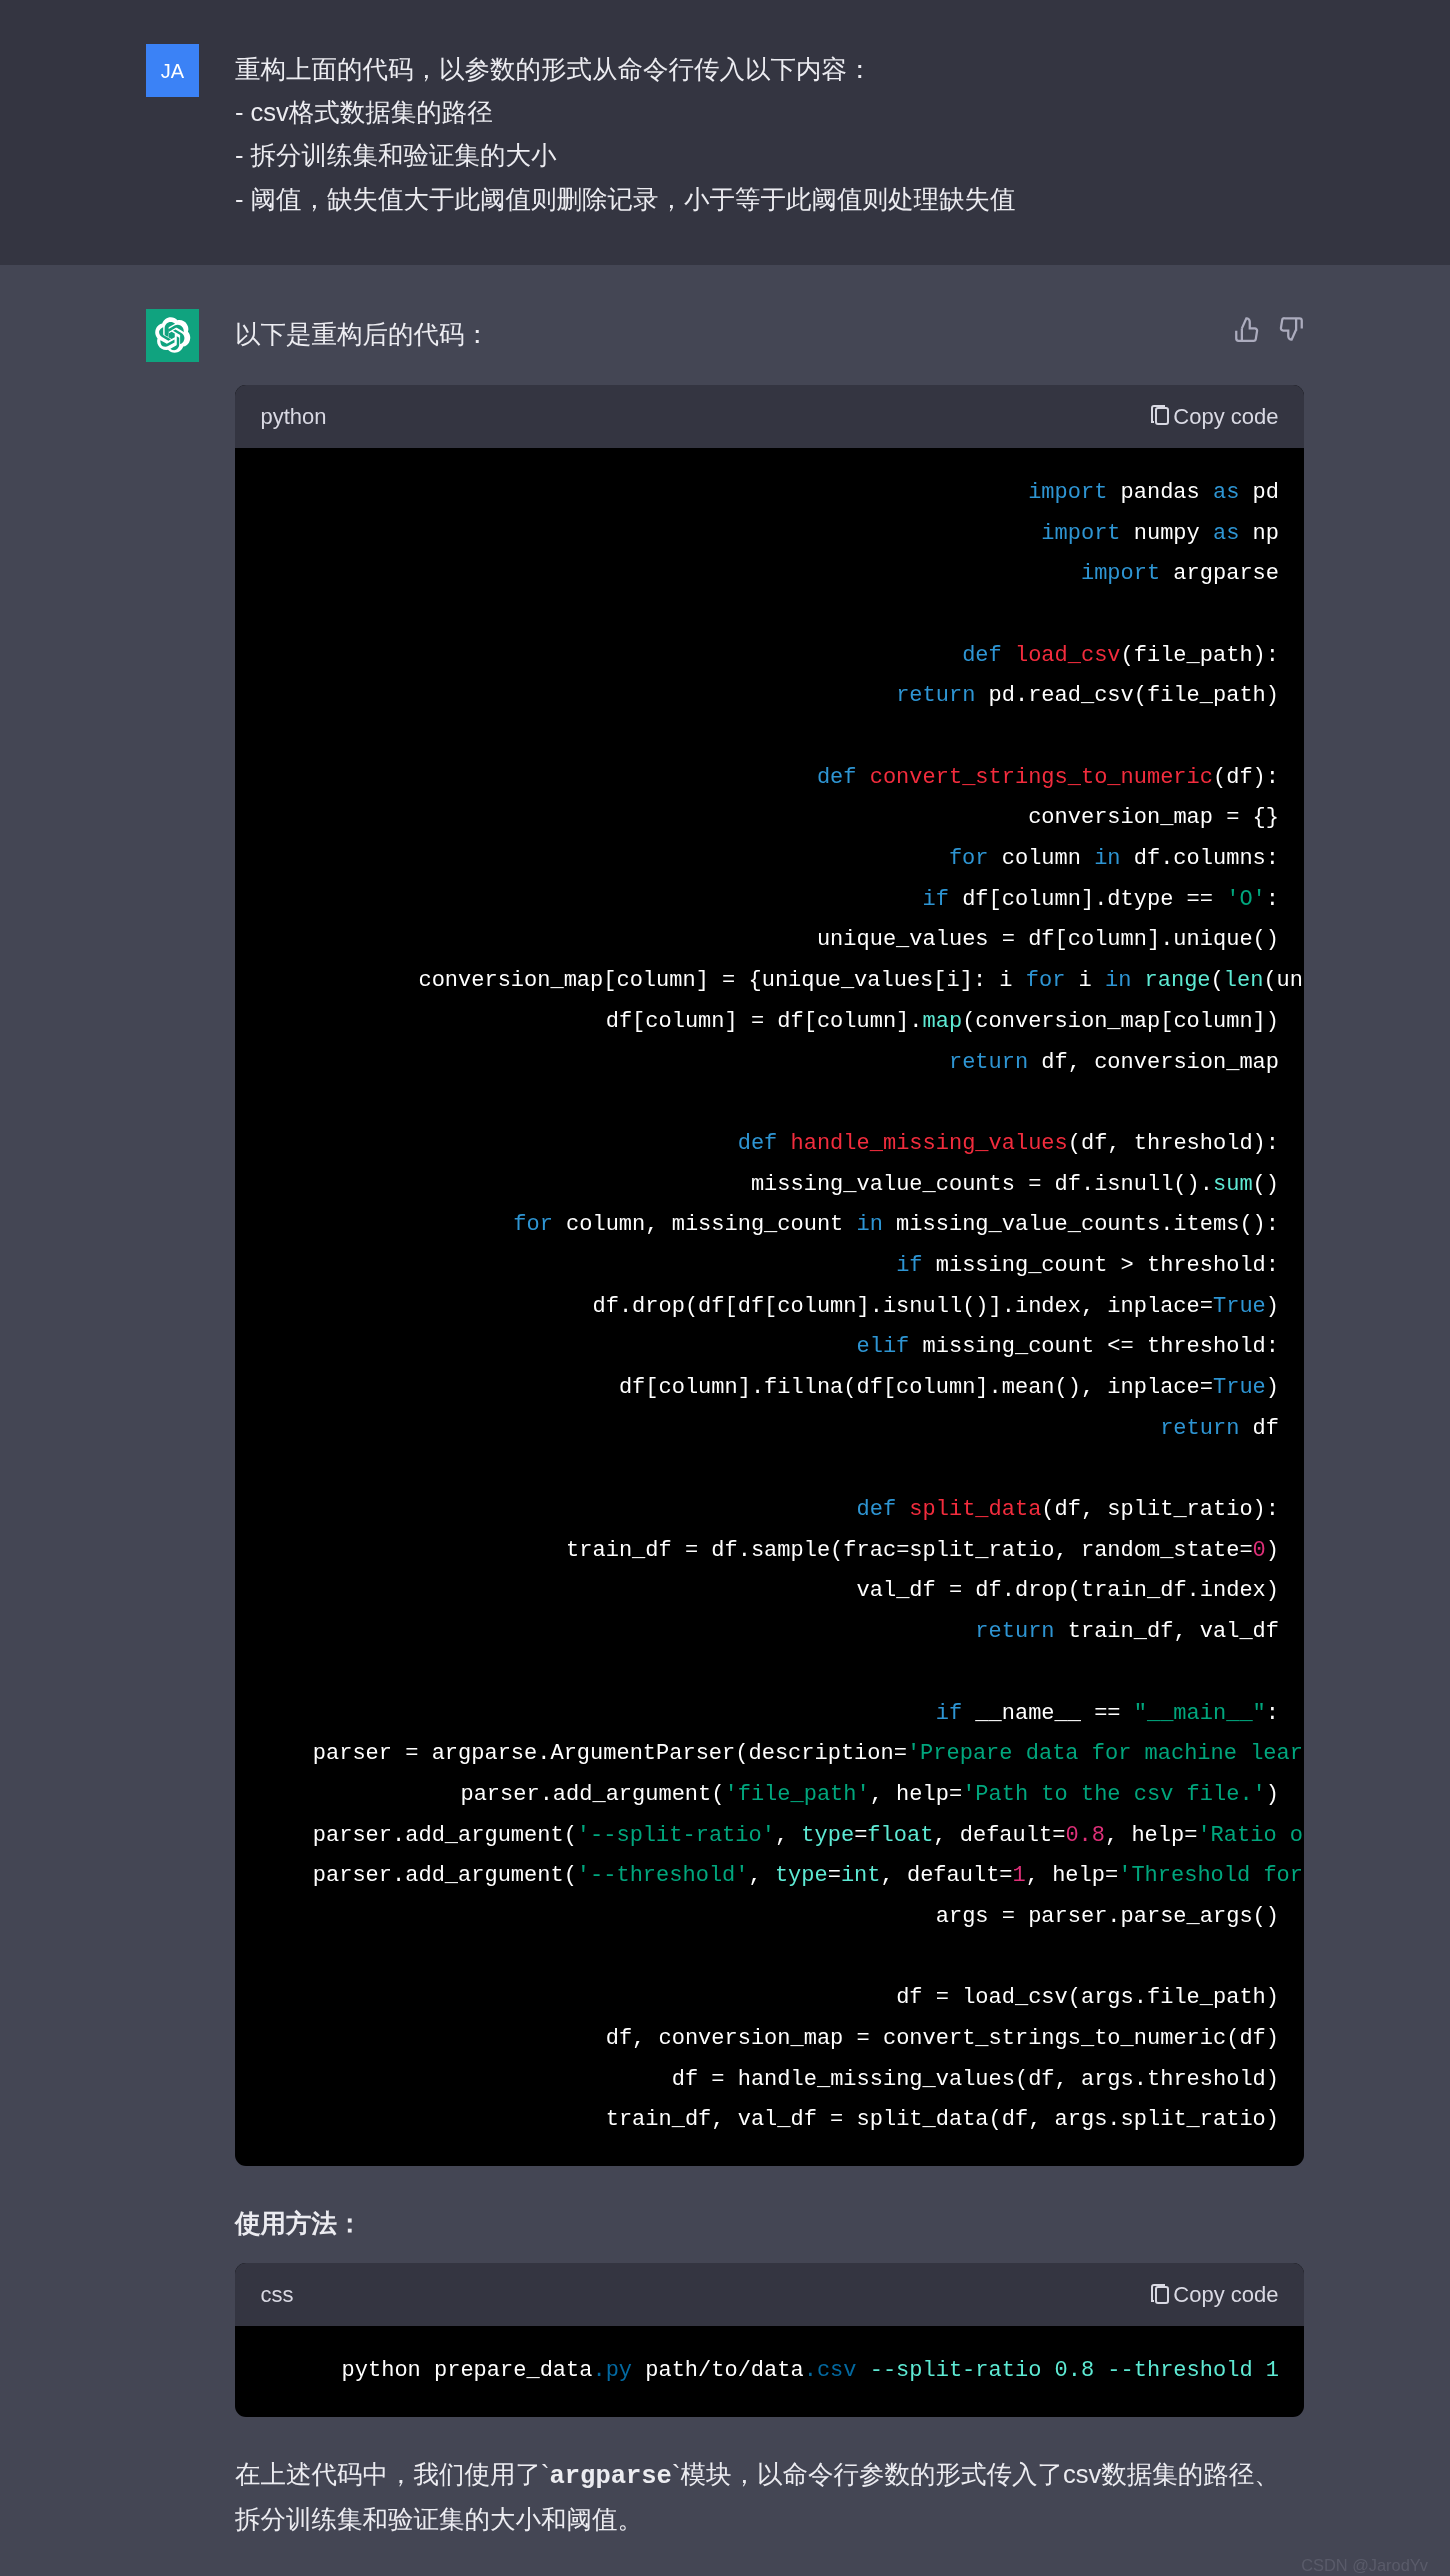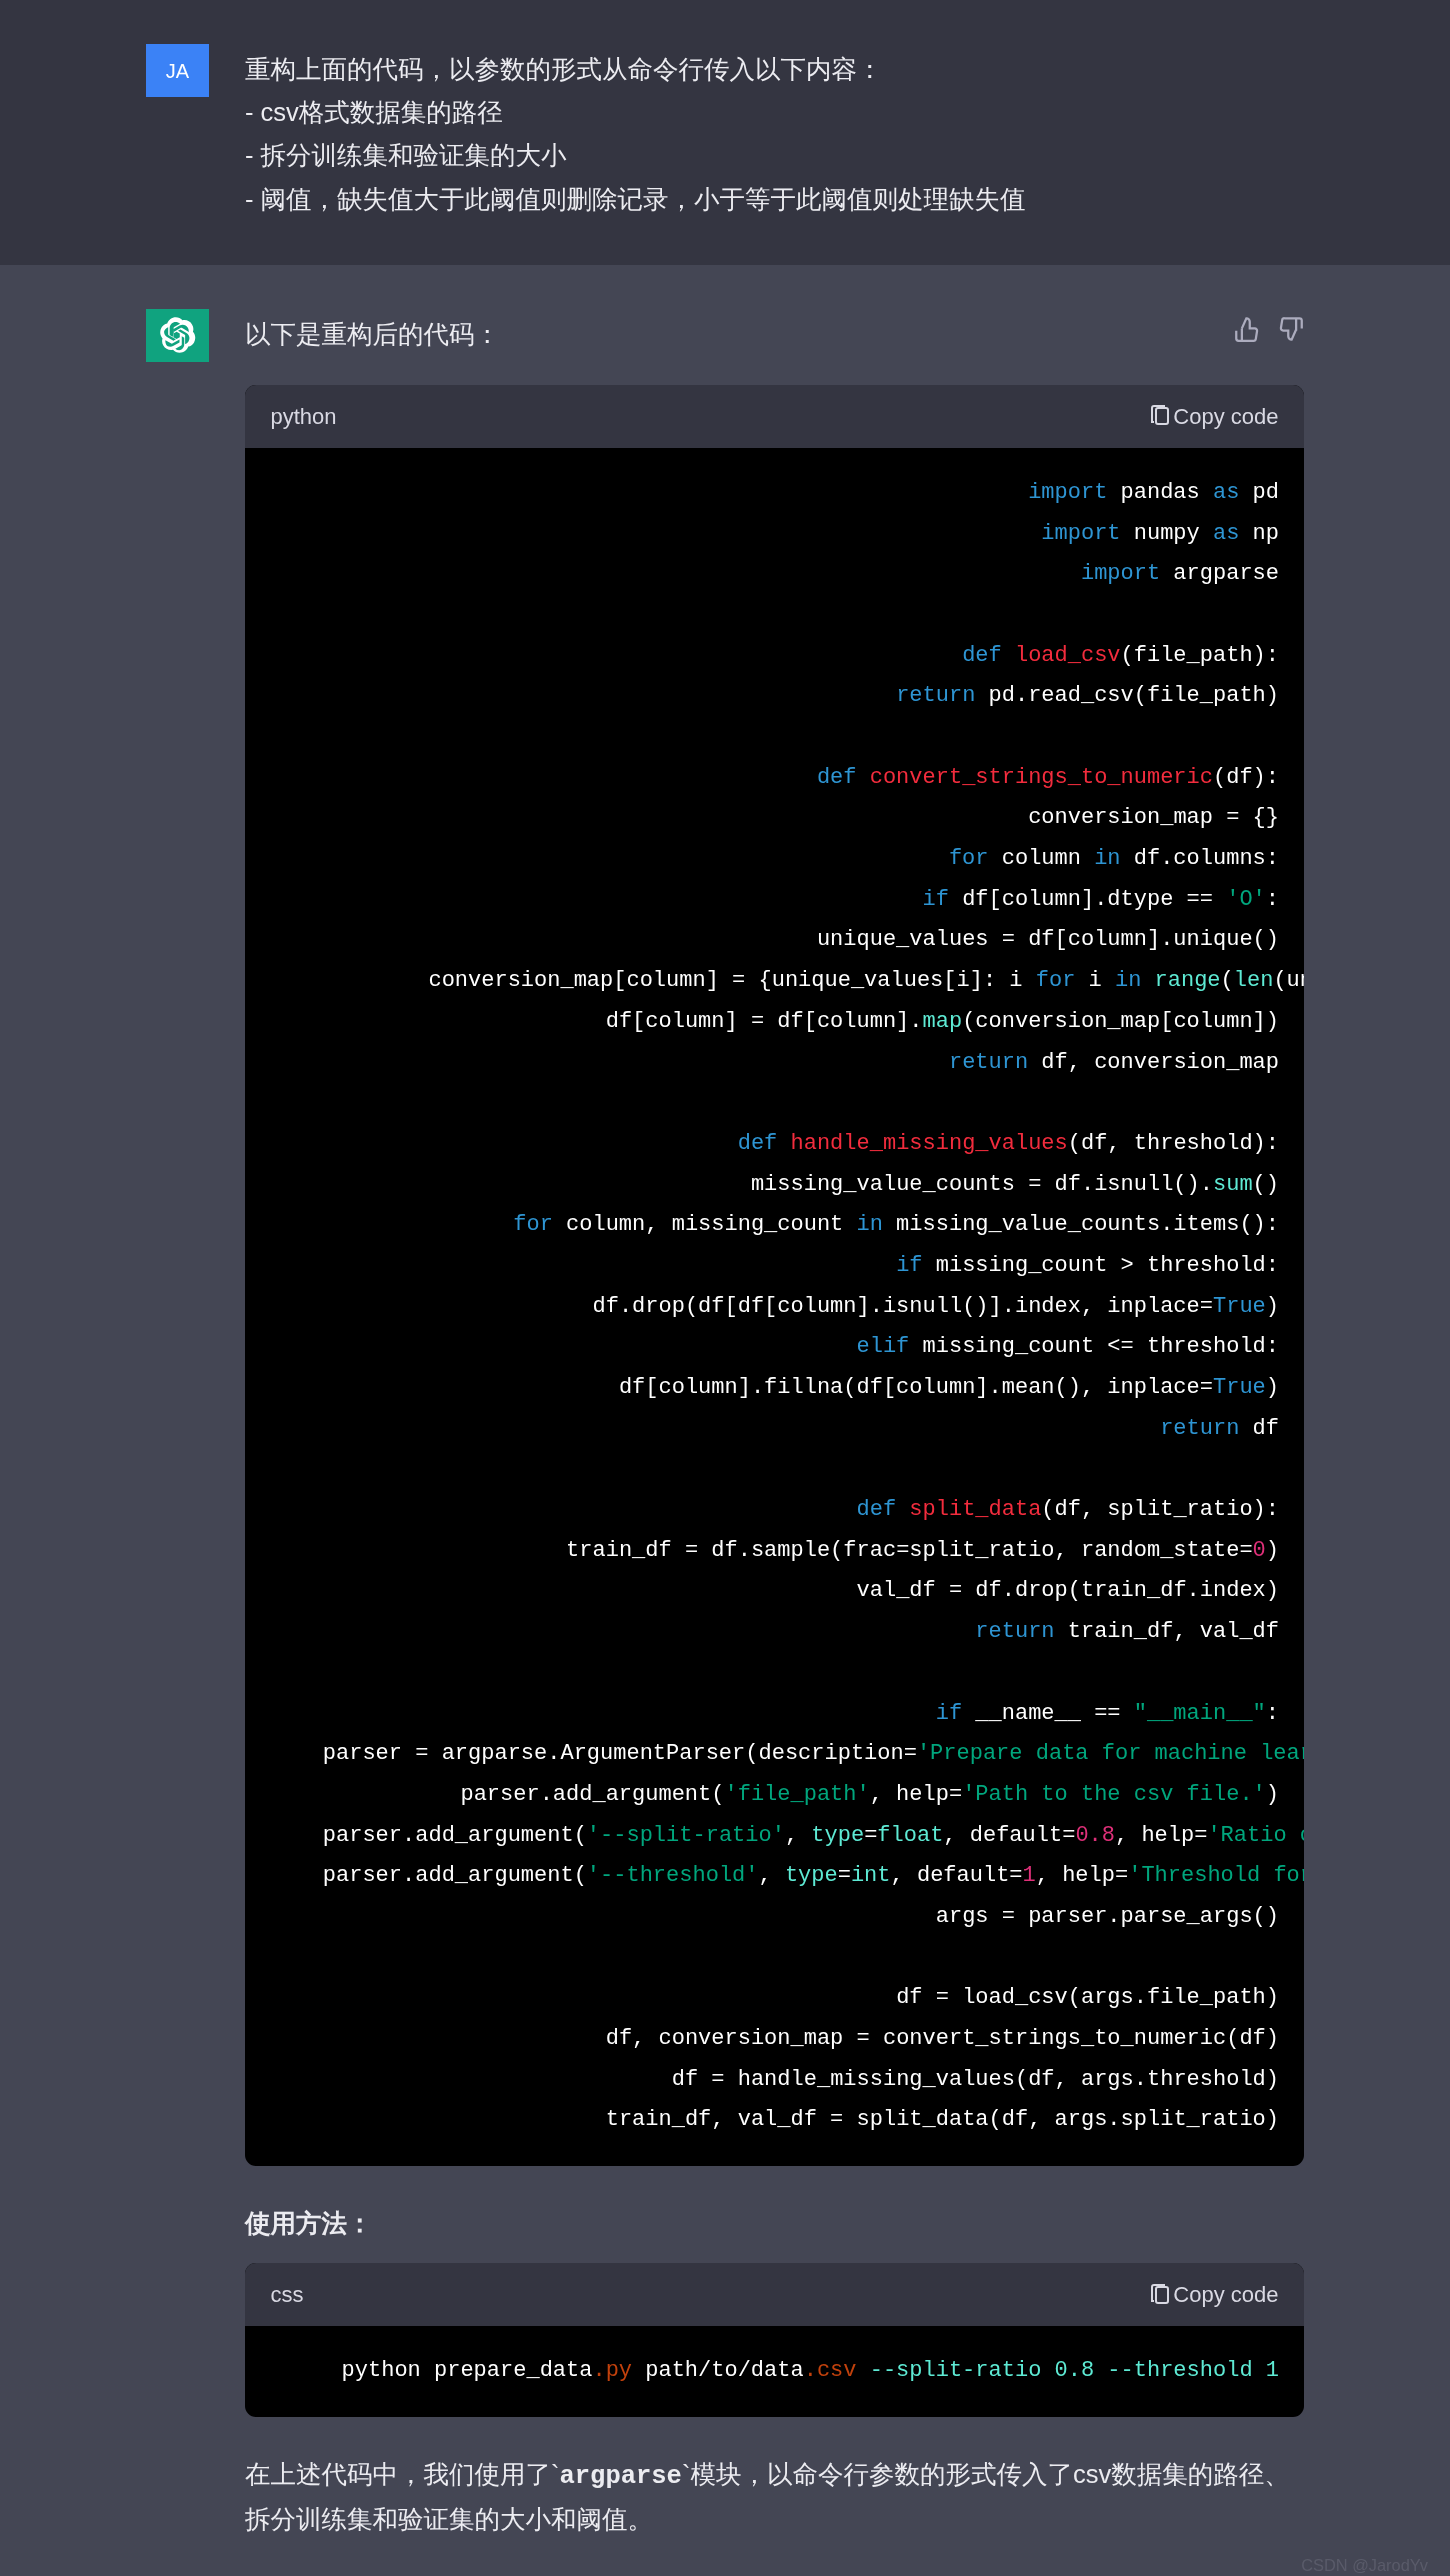--- a/index.html
+++ b/index.html
@@ -7,42 +7,42 @@
     background: #343541;
     color: #d1d5db;
     font-family: -apple-system, BlinkMacSystemFont, "Segoe UI", "PingFang SC", "Microsoft YaHei", sans-serif;
     font-size: 25.5px;
     line-height: 1.7;
     width: 1450px;
   }
   .message-row { display: flex; padding: 44px 146px 44px 146px; gap: 36px; }
   .user-row { background: #343541; }
   .bot-row { background: #444654; }
-  .avatar { width: 63px; height: 53px; flex-shrink: 0; display: flex; align-items: center; justify-content: center; font-size: 20px; font-weight: 500; color: #fff; }
+  .avatar { width: 53px; height: 53px; flex-shrink: 0; display: flex; align-items: center; justify-content: center; font-size: 20px; font-weight: 500; color: #fff; }
   .avatar.user { background: #3b82f6; }
   .avatar.bot { background: #10a37f; }
   .avatar.bot svg { width: 36px; height: 36px; }
   .content { flex: 1; min-width: 0; color: #ececf1; padding-top: 3.6px; }
   .user-text { white-space: pre-wrap; }
   .bot-header { display: flex; justify-content: space-between; align-items: center; margin-bottom: 29px; }
   .bot-header .fb { display: flex; gap: 16.4px; color: #acacbe; }
   .fb svg { width: 27px; height: 27px; stroke: currentColor; fill: none; stroke-width: 2; }
   .code-block { background: #000; border-radius: 11px; overflow: hidden; margin-bottom: 36px; text-align: right; }
   .code-head { background: #343541; color: #d9d9e3; display: flex; justify-content: space-between; align-items: center; padding: 12.8px 25.5px; font-size: 22px; }
   .copy-btn { display: flex; align-items: center; gap: 1px; font-size: 22px; }
   .copy-btn svg { width: 24px; height: 24px; stroke: currentColor; fill: none; stroke-width: 2; }
   .code-body { padding: 25px; overflow-x: auto; font-family: "Consolas","Menlo","Courier New",monospace; font-size: 22px; line-height: 1.85; white-space: pre; color: #fff; }
   .usage-text { margin-bottom: 18px; font-weight: bold; }
   .inline-code { font-family: "Consolas","Menlo","Courier New",monospace; font-weight: bold; }
   .t-kw { color: #2e95d3; }
   .t-str { color: #00a67d; }
   .t-num { color: #df3079; }
   .t-fn { color: #f22c3d; }
   .t-bi { color: #5eead4; }
-  .t-com { color: #c2410c; }
+  .t-com { color: #0369a1; }
   .watermark { position: absolute; right: 22px; top: 2552px; font-size: 16.4px; color: #6b6c7b; opacity: .55; }
 </style>
 </head>
 <body>
 
 <div class="message-row user-row">
   <div class="avatar user">JA</div>
   <div class="content">
     <div class="user-text">重构上面的代码，以参数的形式从命令行传入以下内容：
 - csv格式数据集的路径

